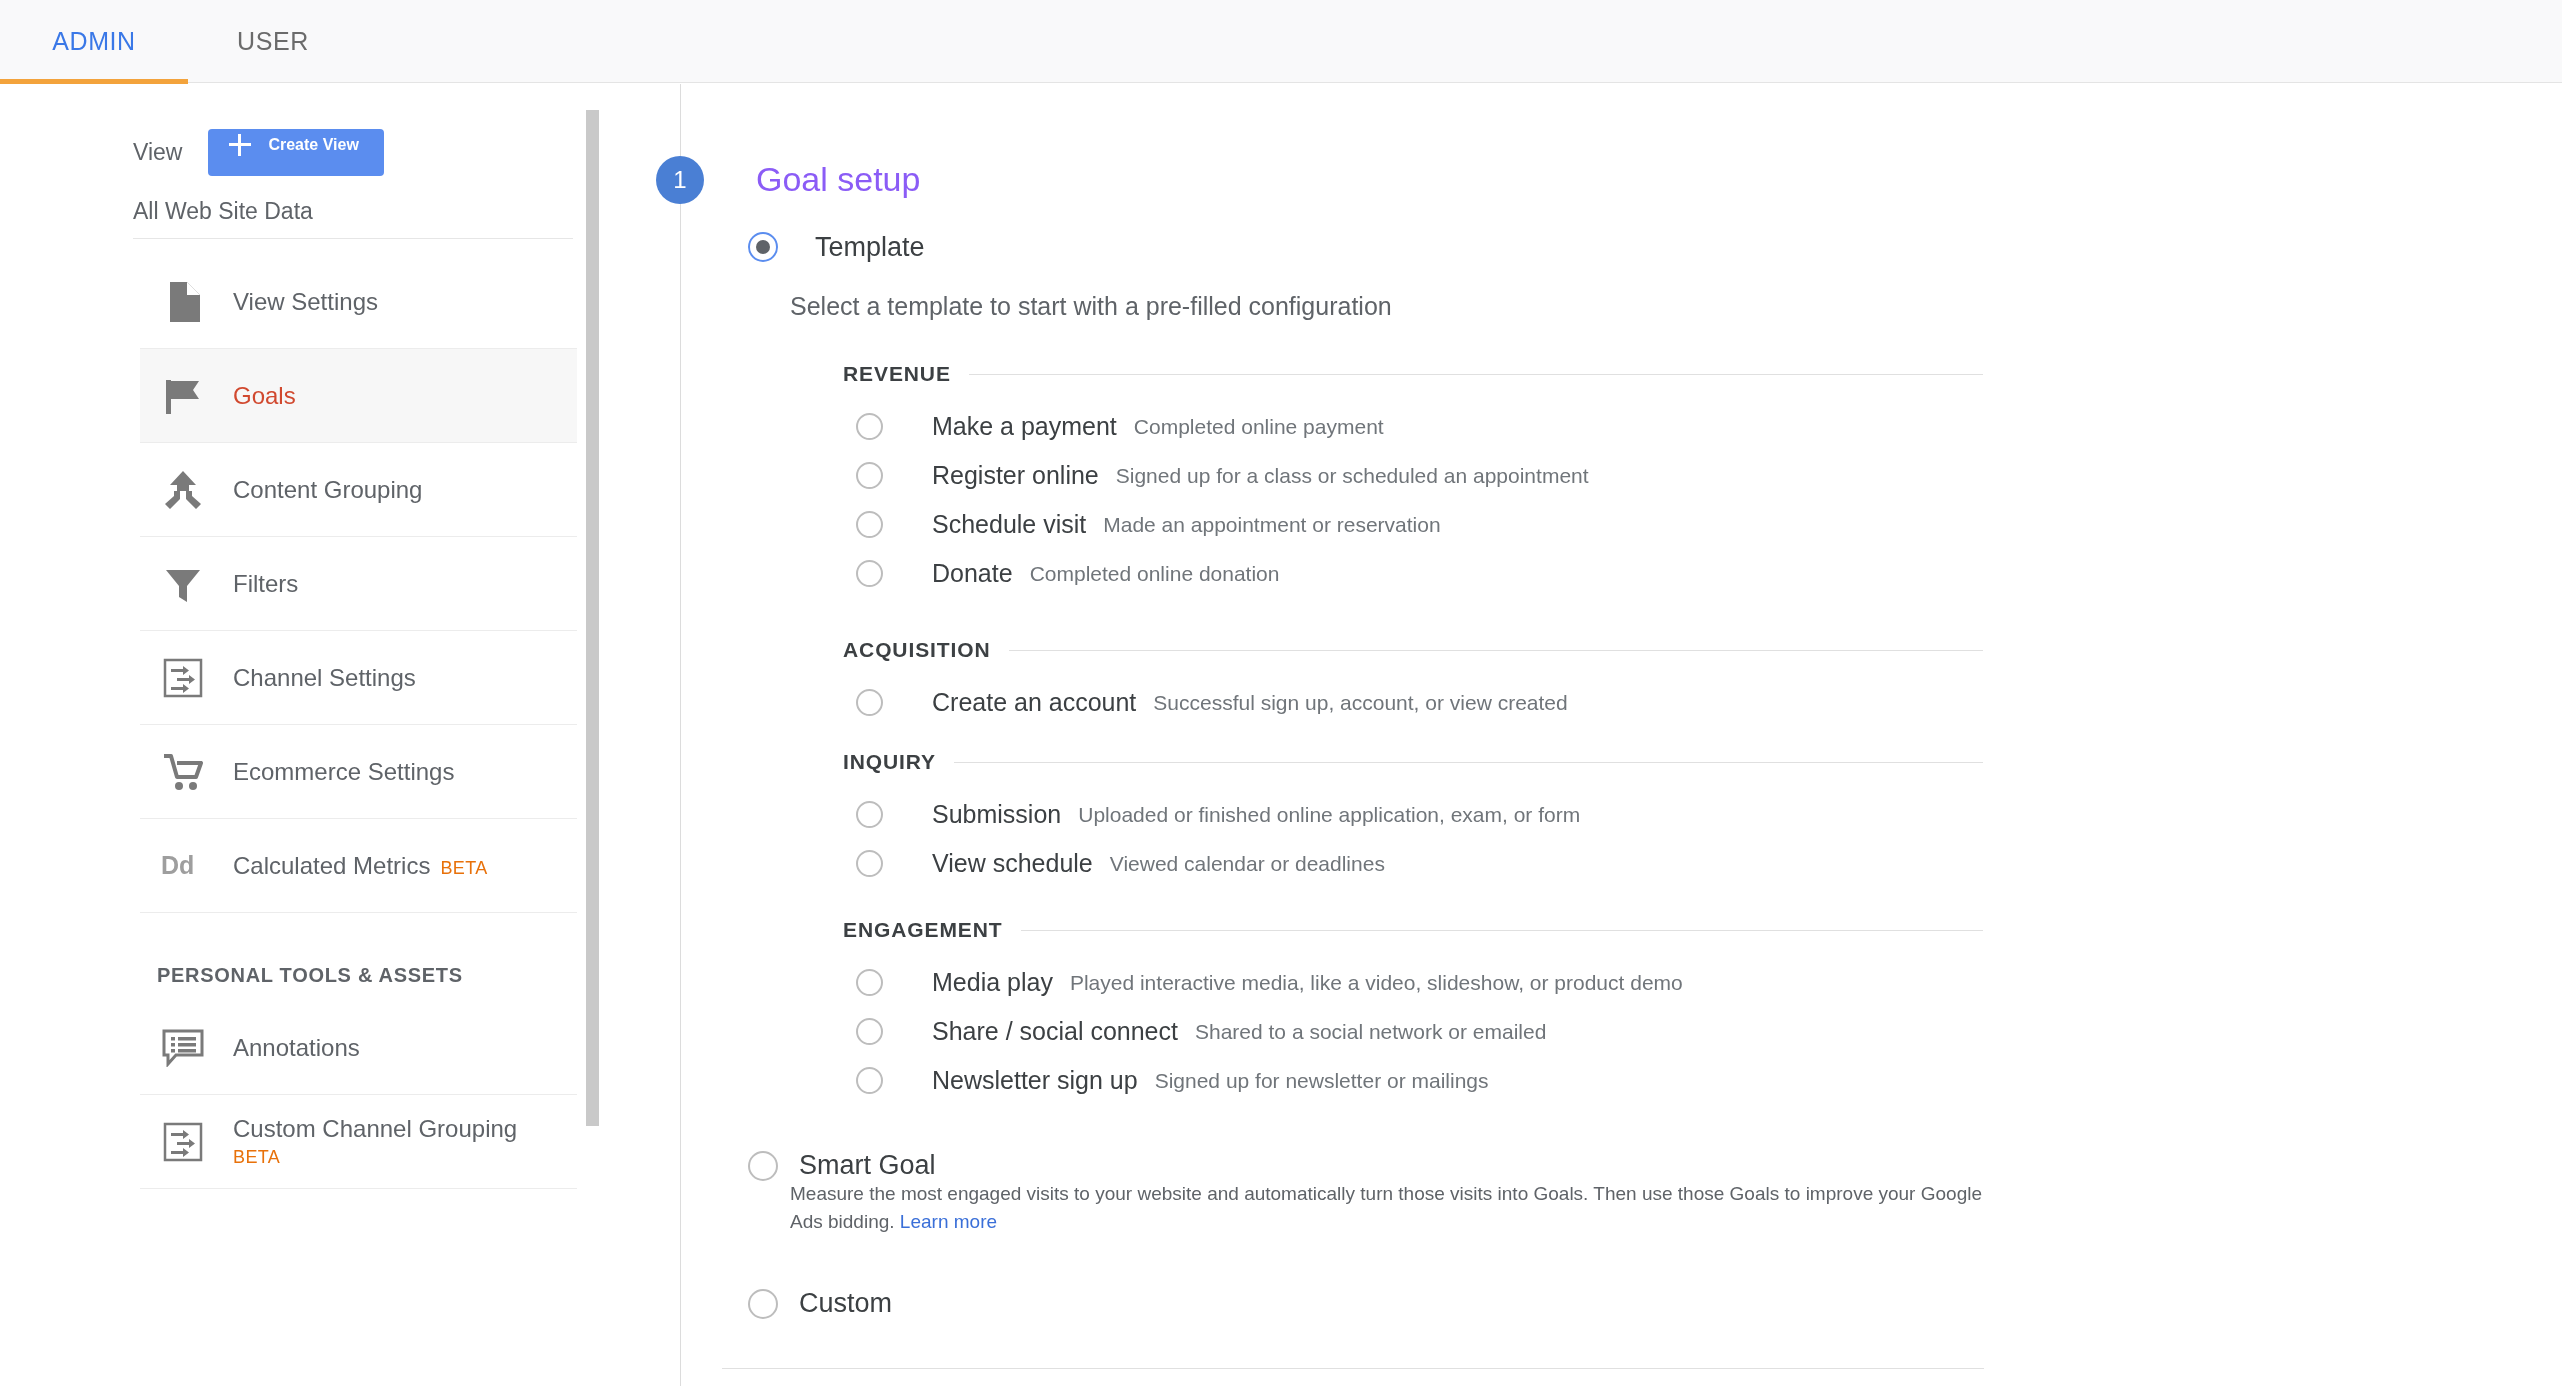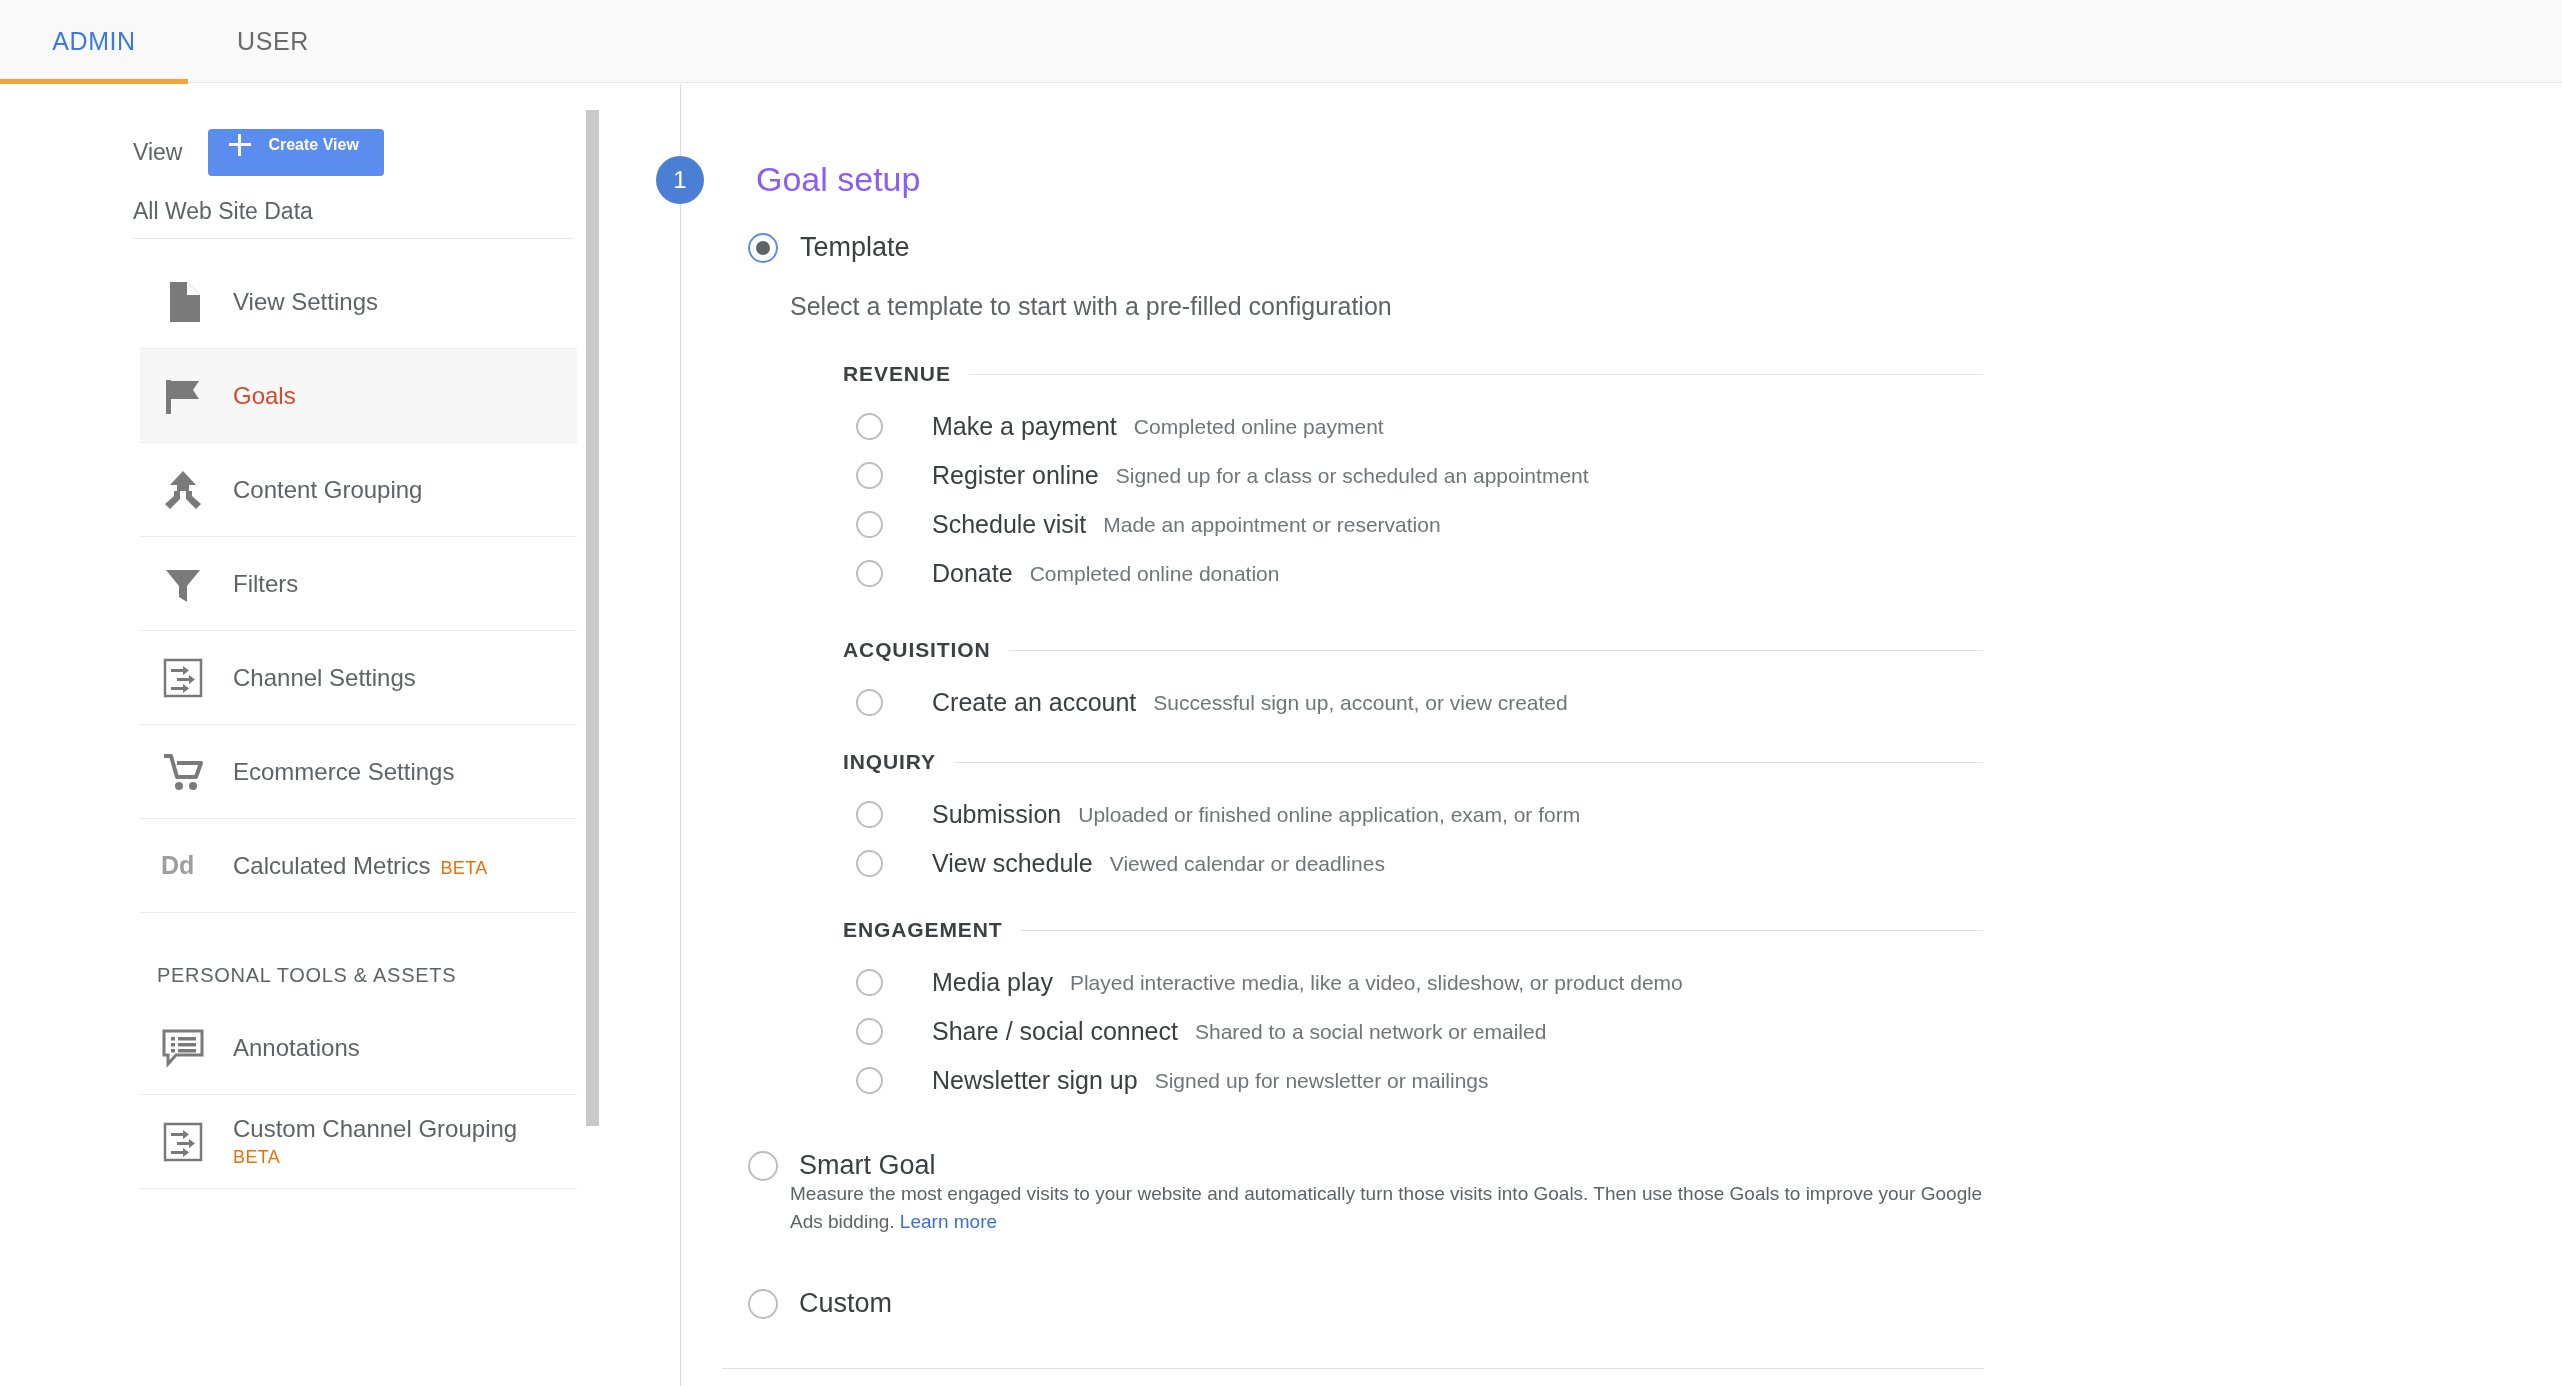--- a/index.html
+++ b/index.html
@@ -87,21 +87,21 @@
   .beta {
     color: #e8710a; font-size: 18px; font-weight: normal;
     letter-spacing: 0.4px;
   }
   .beta.inline { margin-left: 10px; }
   .beta.below { display: block; margin-top: 2px; }
 
   .nav-section-head {
     display: flex; align-items: flex-end;
     height: 88px; padding-left: 17px; padding-bottom: 14px;
-    font-size: 20px; font-weight: normal; color: #5f6368;
+    font-size: 20px; font-weight: bold; color: #5f6368;
     letter-spacing: 0.7px;
     border-bottom: none;
   }
 
   
   .lscroll-track { position: absolute; left: 584px; top: 104px; width: 16px; height: 1282px; background: #fff; }
   .lscroll-thumb { position: absolute; left: 586px; top: 110px; width: 13px; height: 1016px; background: #c9c9c9; border-radius: 0; cursor: pointer; }
   .main-rail { position: absolute; left: 680px; top: 84px; width: 1px; height: 1302px; background: #dcdcdc; }
 
   .step-badge {
@@ -119,21 +119,21 @@
     background: #fff; cursor: pointer; position: relative;
   }
   .radio.checked { border-color: #5b8def; }
   .radio.checked::after {
     content: ""; position: absolute;
     left: 6px; top: 6px; width: 14px; height: 14px;
     border-radius: 50%; background: #5f6368;
   }
   .radio.sm { width: 27px; height: 27px; min-width: 27px; }
 
-  .template-row { position: absolute; left: 748px; top: 232px; display: flex; align-items: flex-end; gap: 22px; }
+  .template-row { position: absolute; left: 748px; top: 232px; display: flex; align-items: flex-start; gap: 37px; }
   .template-label { font-size: 27px; color: #3c4043; }
   .template-desc { position: absolute; left: 790px; top: 292px; font-size: 25px; color: #5f6368; }
 
   .group { position: absolute; left: 843px; width: 1140px; }
   .group-head { display: flex; align-items: center; gap: 18px; }
   .group-title { font-size: 21px; font-weight: bold; color: #3c4043; letter-spacing: 0.9px; white-space: nowrap; }
   .group-rule { flex: 1; height: 1px; background: #e0e0e0; }
   .group-opts { margin-top: 16px; }
   .opt { display: flex; align-items: center; height: 49px; }
   .opt .radio { margin-left: 13px; margin-right: 21px; }

